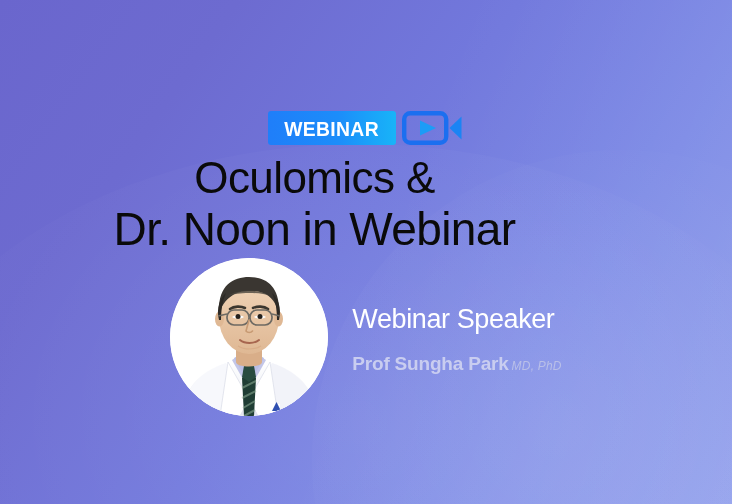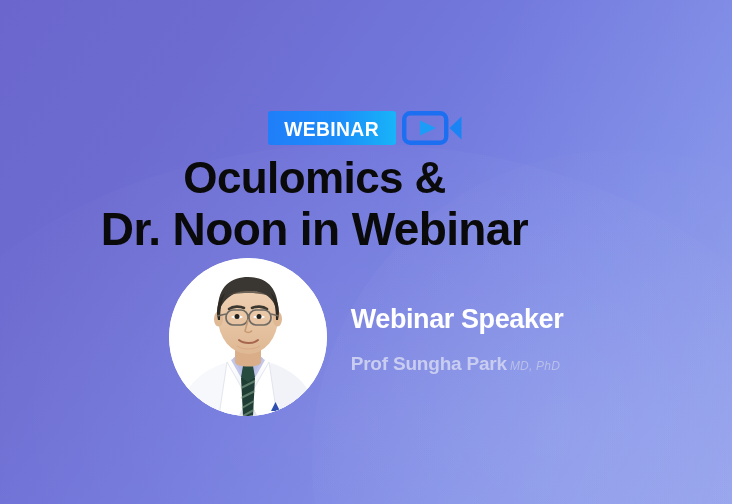--- a/index.html
+++ b/index.html
@@ -99,21 +99,21 @@
 
   
   .title {
     position: absolute;
     top: 152px;
     left: 0;
     width: 629px;
     text-align: center;
     color: #0a0a0a;
     font-family: "Liberation Sans", sans-serif;
-    font-weight: 700;
+    font-weight: 400;
     font-size: 44px;
     line-height: 1.16;
     letter-spacing: -0.6px;
   }
   .title .line1 { display: block; }
   .title .line2 { display: block; font-size: 46px; }
 
   
   .speaker {
     position: absolute;
@@ -137,21 +137,21 @@
     border-radius: 50%;
     background: #ffffff;
     overflow: hidden;
     flex: 0 0 auto;
   }
   .avatar svg { display: block; }
 
   .speaker-text { padding-top: 6px; }
   .speaker-role {
     color: #ffffff;
-    font-weight: 700;
+    font-weight: 400;
     font-size: 27px;
     letter-spacing: -0.4px;
     line-height: 1.1;
     white-space: nowrap;
   }
   .speaker-name-row {
     display: flex;
     align-items: baseline;
     gap: 3px;
     margin-top: 19px;

